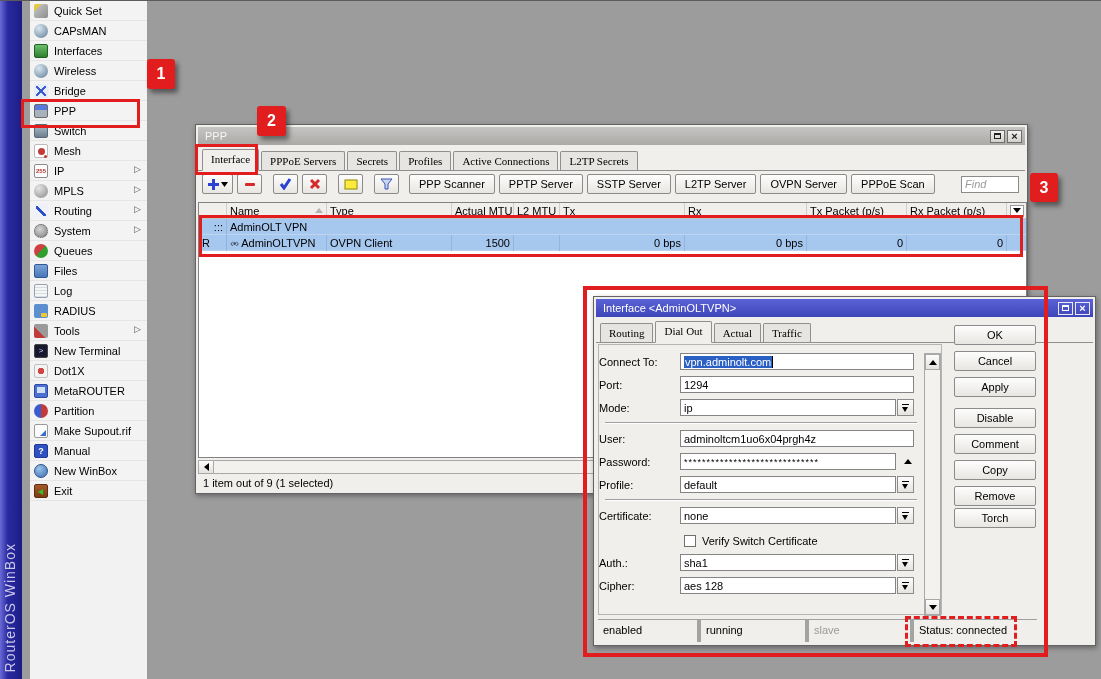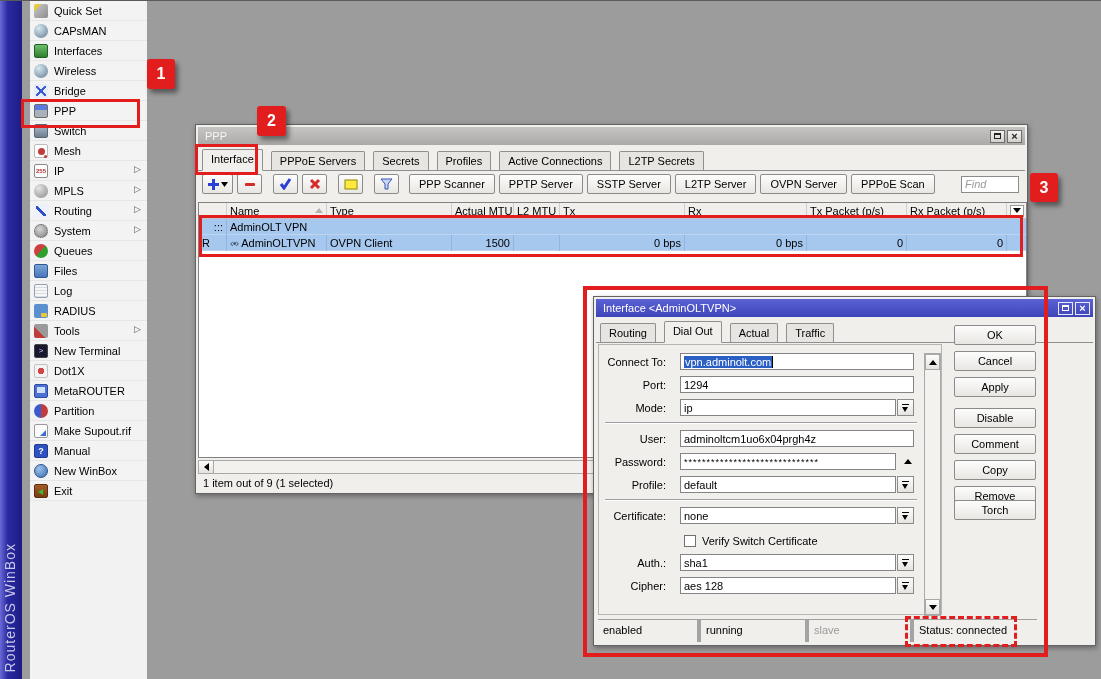--- a/index.html
+++ b/index.html
@@ -59,22 +59,22 @@
     justify-content:center; cursor:pointer; }
   .wbtn-gray { border:1px solid #6f6f6f; background:linear-gradient(#f2f1ef,#d4d1cc); color:#222; }
   .wbtn-blue { border:1px solid #e9e9f5; background:transparent; color:#fff; }
   .glyph-max { width:7px; height:6px; border:1px solid currentColor; border-top:2px solid currentColor; }
   .glyph-x { font-size:11px; font-weight:bold; line-height:10px; }
 
   
   .tabstrip { display:flex; align-items:flex-end; padding:4px 4px 0 4px;
     border-bottom:1px solid #8f8f8f; height:26px; }
   .tab { padding:3px 8px 3px; border:1px solid #8f8f8f; border-bottom:none;
-    background:#e7e5e1; margin-right:8px; border-radius:2px 2px 0 0; height:19px;
-    position:relative; cursor:pointer; white-space:nowrap; }
+    background:#e7e5e1; margin-right:2px; border-radius:2px 2px 0 0; height:19px;
+    position:relative; cursor:pointer; white-space:nowrap;font-family:Liberation Serif, serif; }
   .tab.active { background:#f0efec; height:22px; margin-bottom:-1px; border-bottom:1px solid #f0efec; }
 
   
   .btn { border:1px solid #8b8b8b; background:linear-gradient(#fdfdfd,#e8e6e2);
     border-radius:2px; display:flex; align-items:center; justify-content:center;
     font-size:11px; cursor:pointer; }
 
   
   #ppp-win { left:195px; top:123px; width:833px; height:370px; z-index:10; }
   .toolbar { display:flex; align-items:center; gap:4px; padding:3px 4px; height:26px; }
@@ -115,21 +115,21 @@
   .hs-btn { width:15px; height:12px; background:linear-gradient(#fdfdfd,#e4e2de);
     border-right:1px solid #a8a8a8; display:flex;align-items:center;justify-content:center; }
   .win-status { position:absolute; left:2px; top:351px; width:829px; height:16px;
     padding:1px 5px; color:#000; }
 
   
   #dlg { left:593px; top:295px; width:503px; height:350px; z-index:20; }
   .dlg-content { position:absolute; left:4px; top:47px; width:344px; height:271px;
     border:1px solid #b7b5b1; background:#f0efec; }
   .frow { position:absolute; left:0; width:344px; height:17px; display:flex; align-items:center; }
-  .flbl { width:81px; text-align:right; padding-right:14px; flex:none; white-space:nowrap; }
+  .flbl { width:81px; padding-right:14px; flex:none; white-space:nowrap; }
   .finput { height:17px; border:1px solid #848484; background:#fff; display:flex;
     align-items:center; padding:0 3px; overflow:hidden; white-space:nowrap; }
   .w-full { width:234px; } .w-dd { width:216px; }
   .sel-text { background:#2a5fc4; color:#fff; padding:0 1px; border-right:1px solid #000; }
   .ddbtn { width:17px; height:17px; margin-left:1px; border:1px solid #8b8b8b;
     background:linear-gradient(#fdfdfd,#e6e4e0); display:flex; align-items:center; justify-content:center; }
   .ddg { width:9px; height:8px; position:relative; }
   .ddg::before { content:""; position:absolute; top:0; left:1px; right:1px; height:1px; background:#000; }
   .ddg::after { content:""; position:absolute; top:3px; left:1px;
     border-left:3.5px solid transparent; border-right:3.5px solid transparent; border-top:5px solid #000; }
@@ -463,21 +463,21 @@
     </div>
   </div>
 
   <span class="btn dbtn" style="top:28px">OK</span>
   <span class="btn dbtn" style="top:54px">Cancel</span>
   <span class="btn dbtn" style="top:80px">Apply</span>
   <span class="btn dbtn" style="top:111px">Disable</span>
   <span class="btn dbtn" style="top:137px">Comment</span>
   <span class="btn dbtn" style="top:163px">Copy</span>
   <span class="btn dbtn" style="top:189px">Remove</span>
-  <span class="btn dbtn" style="top:203px">Torch</span>
+  <span class="btn dbtn" style="top:211px">Torch</span>
 
   <div class="dlg-status">
     <span class="scell s0">enabled</span>
     <span class="scell s1">running</span>
     <span class="scell s2">slave</span>
     <span class="scell s3">Status: connected</span>
   </div>
 </div>
 
 <div class="ann ann-box" style="left:21px;top:98px;width:119px;height:29px"></div>

